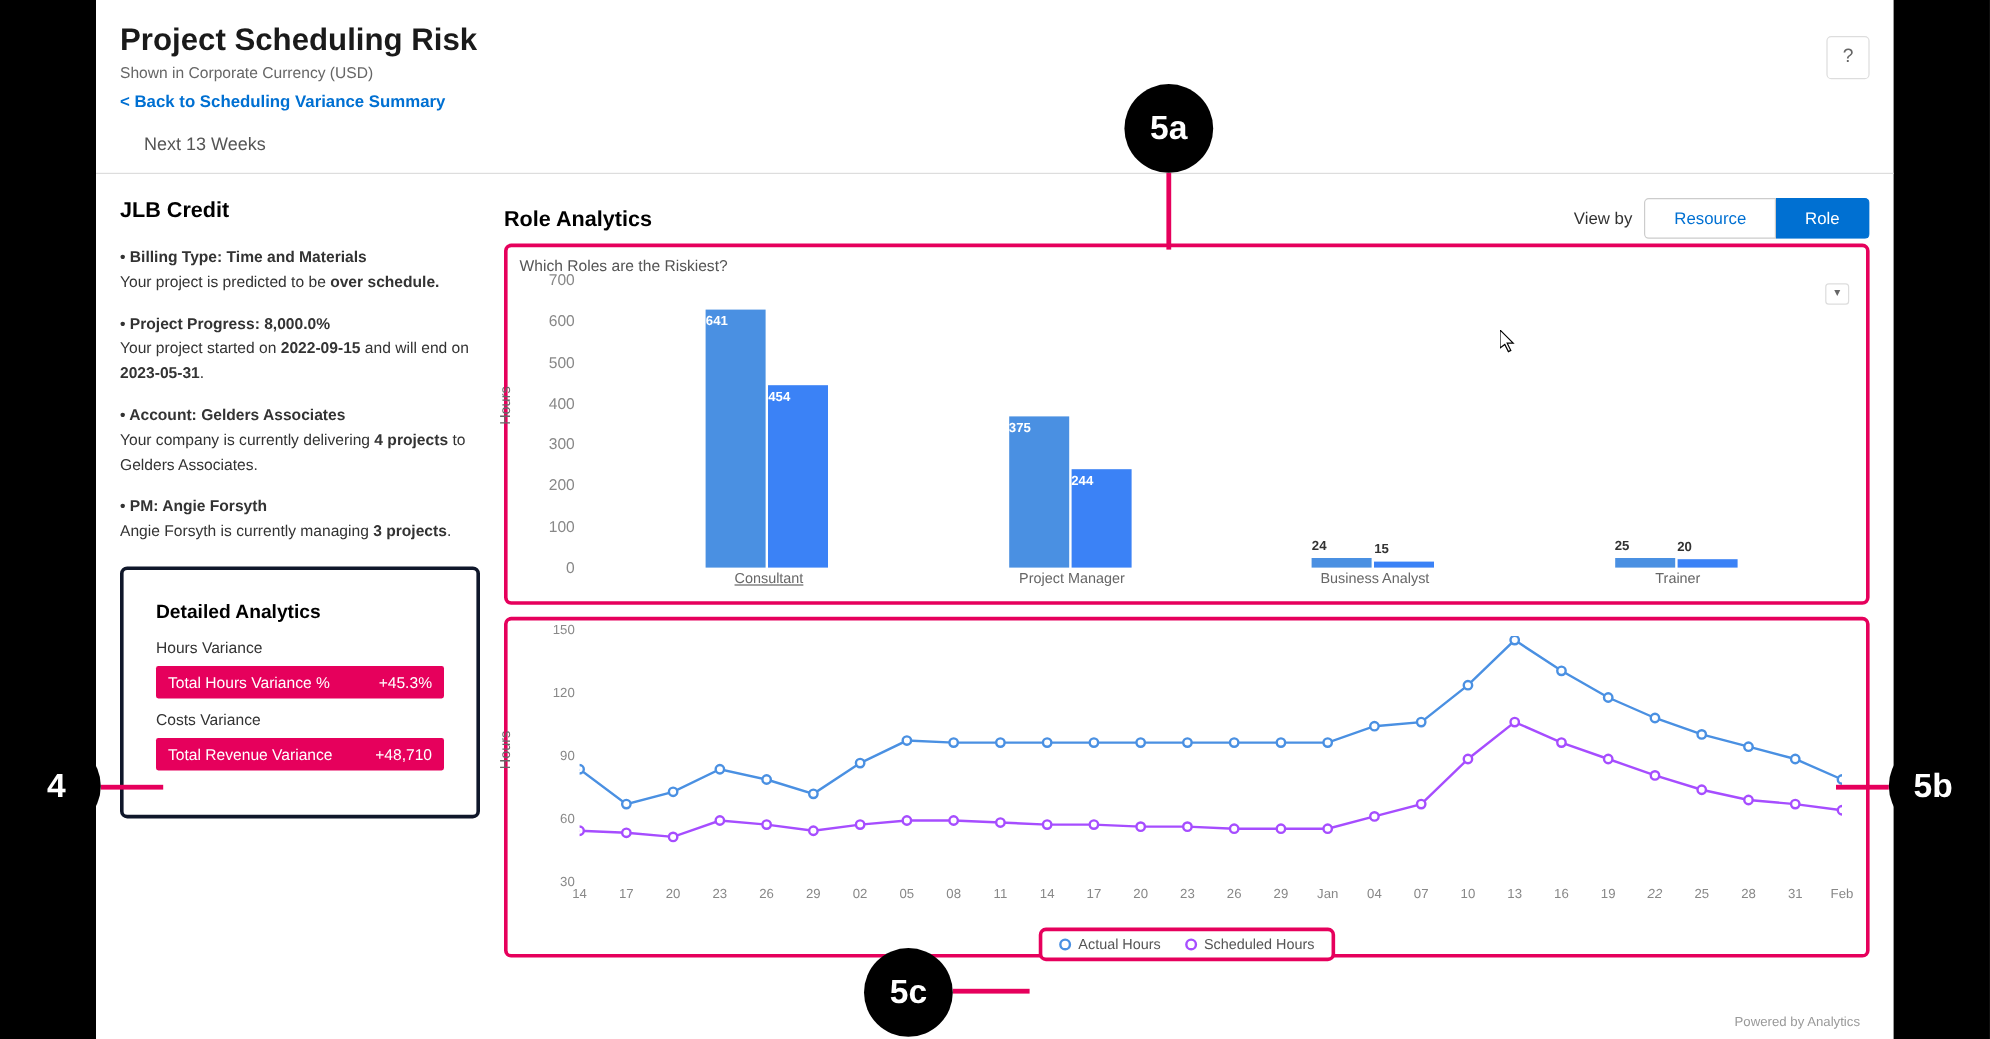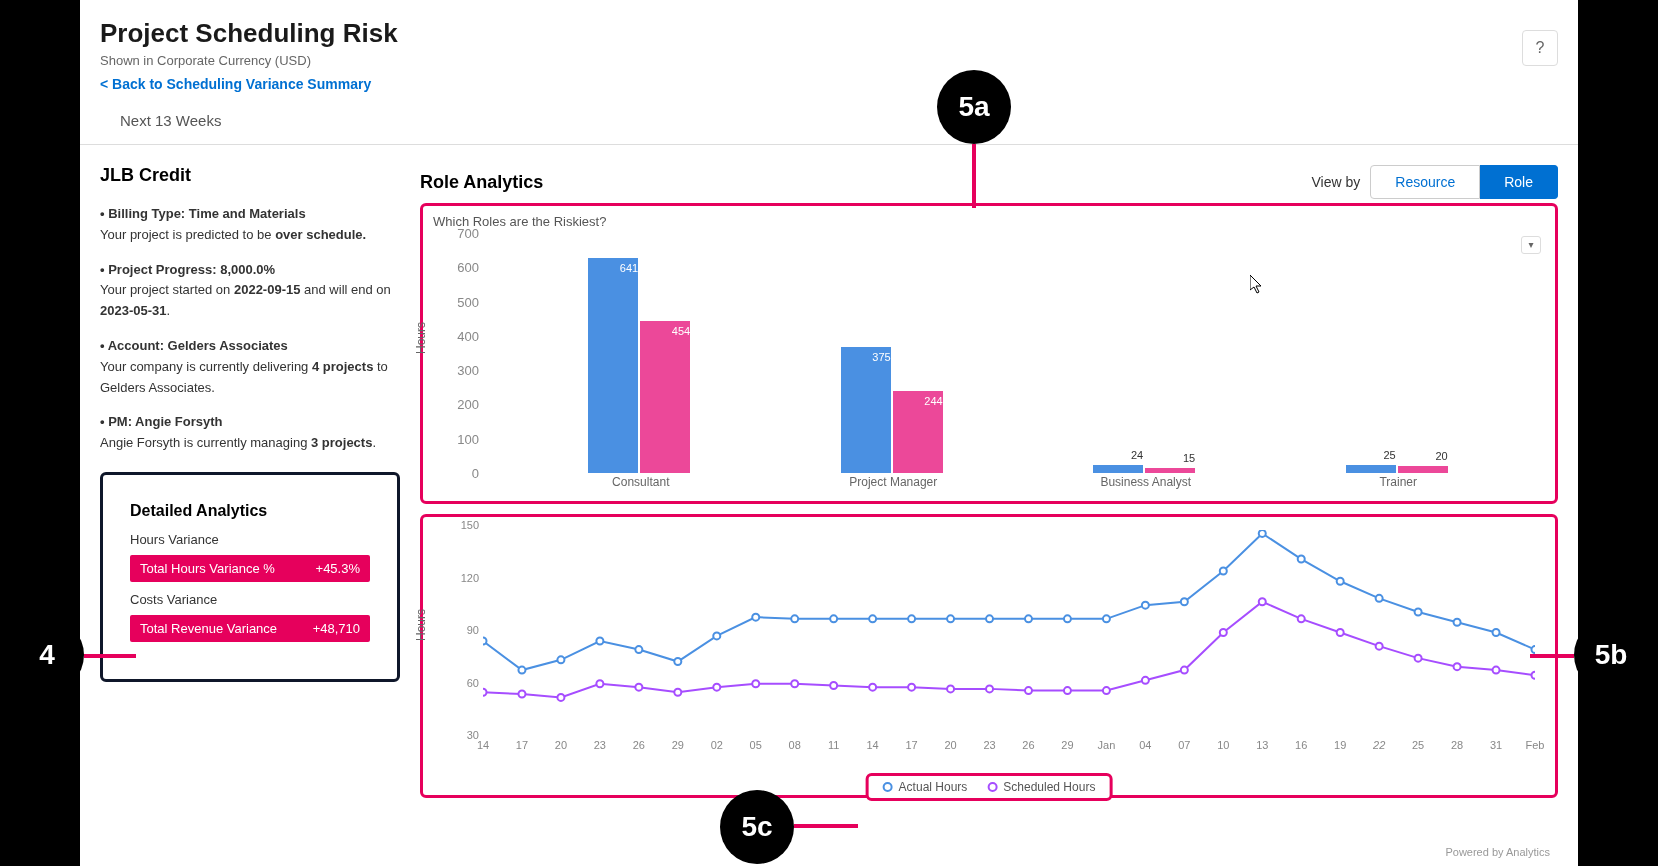--- a/index.html
+++ b/index.html
@@ -38,22 +38,22 @@
 .chart-box { border: 3px solid #e6005c; border-radius: 6px; padding: 8px 10px; margin-bottom: 10px; position: relative; }
 .chart-subtitle { font-size: 13px; color: #555; margin-bottom: 4px; }
 .bar-chart { position: relative; height: 260px; }
 .y-label { position: absolute; left: -12px; top: 50%; transform: rotate(-90deg) translateX(50%); font-size: 12px; color: #666; transform-origin: left; }
 .y-axis { position: absolute; left: 20px; top: 0; bottom: 20px; width: 30px; }
 .y-tick { position: absolute; right: 4px; font-size: 13px; color: #888; transform: translateY(50%); }
 .plot-area { position: absolute; left: 50px; right: 10px; top: 5px; bottom: 20px; }
 .bar-group { position: absolute; bottom: 0; display: flex; gap: 2px; align-items: flex-end; }
 .bar { width: 50px; position: relative; }
 .bar.blue { background: #4a90e2; }
-.bar.purple { background: #ec4899; }
-.bar-label { position: absolute; top: 4px; width: 100%; text-align: right; font-size: 11px; color: #fff; font-weight: 400; }
+.bar.purple { background: #3b82f6; }
+.bar-label { position: absolute; top: 4px; width: 100%; text-align: left; font-size: 11px; color: #fff; font-weight: 700; }
 .bar-label.outside { top: -16px; color: #333; }
 .x-labels { position: absolute; left: 50px; right: 10px; bottom: 0; height: 18px; }
 .x-label { position: absolute; font-size: 12px; color: #666; transform: translateX(-50%); }
 .dropdown-caret { position: absolute; right: 14px; top: 30px; width: 20px; height: 18px; border: 1px solid #ddd; border-radius: 3px; font-size: 10px; text-align: center; line-height: 16px; color: #666; cursor: pointer; }
 .line-chart { position: relative; height: 250px; }
 .line-plot { position: absolute; left: 50px; right: 10px; top: 5px; bottom: 40px; }
 .line-y-tick { position: absolute; right: 4px; font-size: 11px; color: #888; transform: translateY(50%); text-align: right; }
 .line-x-labels { position: absolute; left: 50px; right: 10px; bottom: 20px; height: 16px; }
 .line-x-label { position: absolute; font-size: 11px; color: #888; transform: translateX(-50%); }
 .legend-box { border: 3px solid #e6005c; border-radius: 6px; padding: 4px 14px; display: inline-flex; gap: 20px; align-items: center; position: absolute; left: 50%; transform: translateX(-50%); bottom: -6px; background: #fff; }
@@ -179,21 +179,21 @@
                 <div class="bar-group" style="left: 82%;">
                   <div class="bar blue" style="height: 8.39286px; width: 50px;">
                     <div class="bar-label outside">25</div>
                   </div>
                   <div class="bar purple" style="height: 6.71429px; width: 50px;">
                     <div class="bar-label outside">20</div>
                   </div>
                 </div>
               </div>
             <div class="x-labels" id="bar-x-labels">
-                <div class="x-label" style="left: 15%;">Consultant</div>
+                <div class="x-label" style="left: 15%; text-decoration: underline;">Consultant</div>
                 <div class="x-label" style="left: 39%;">Project Manager</div>
                 <div class="x-label" style="left: 63%;">Business Analyst</div>
                 <div class="x-label" style="left: 87%;">Trainer</div>
               </div>
           </div>
         </div>
 
         <div class="chart-box" style="padding-bottom:20px;">
           <div class="line-chart">
             <div class="y-label">Hours</div>

